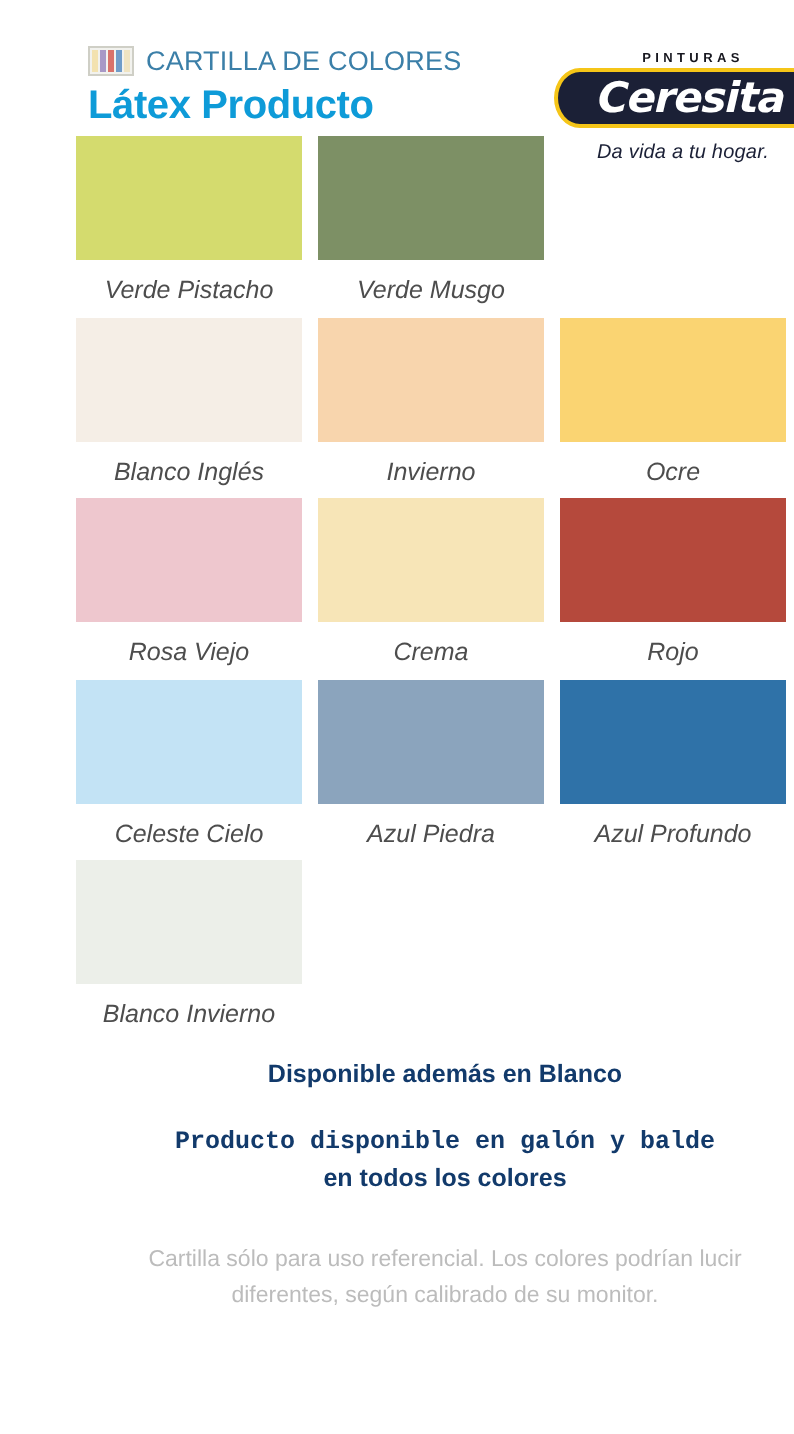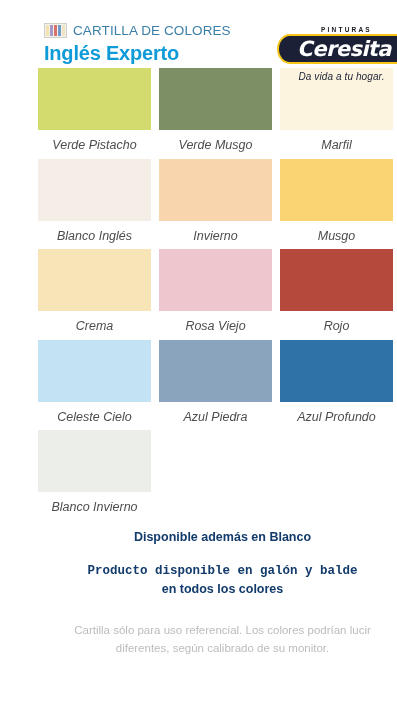--- a/index.html
+++ b/index.html
@@ -205,21 +205,21 @@
       <div class="kicker">
         <span class="palette-icon" id="palette-icon">
             <i style="background: rgb(243, 226, 176);"></i>
             <i style="background: rgb(168, 152, 198);"></i>
             <i style="background: rgb(217, 114, 106);"></i>
             <i style="background: rgb(111, 156, 201);"></i>
             <i style="background: rgb(240, 228, 194);"></i>
           </span>
         <span class="kicker-text">CARTILLA DE COLORES</span>
       </div>
-      <div class="brandline">Inglés Experto</div>
+      <div class="brandline">Látex Producto</div>
     </div>
 
     <div class="logo">
       <div class="logo-pinturas">PINTURAS</div>
       <div class="logo-badge">
         <span class="logo-badge-text">Ceresita</span>
       </div>
       <div class="logo-tag-wrap">
         <span class="logo-tagline">Da vida a tu hogar.</span>
         <span class="logo-sa">s.a.</span>
@@ -231,47 +231,43 @@
   <div class="grid" id="swatch-grid">
       <div class="grid-row">
         <div class="cell">
           <span class="swatch" style="background: rgb(212, 219, 110);"></span>
           <span class="swatch-label">Verde Pistacho</span>
         </div>
         <div class="cell">
           <span class="swatch" style="background: rgb(125, 144, 101);"></span>
           <span class="swatch-label">Verde Musgo</span>
         </div>
-        <div class="cell">
-          <span class="swatch" style="background: rgb(252, 244, 222);"></span>
-          <span class="swatch-label">Marfil</span>
-        </div>
       </div>
       <div class="grid-row">
         <div class="cell">
           <span class="swatch" style="background: rgb(245, 238, 230);"></span>
           <span class="swatch-label">Blanco Inglés</span>
         </div>
         <div class="cell">
           <span class="swatch" style="background: rgb(248, 213, 173);"></span>
           <span class="swatch-label">Invierno</span>
         </div>
         <div class="cell">
           <span class="swatch" style="background: rgb(250, 212, 114);"></span>
-          <span class="swatch-label">Musgo</span>
-        </div>
-      </div>
-      <div class="grid-row">
+          <span class="swatch-label">Ocre</span>
+        </div>
+      </div>
+      <div class="grid-row">
+        <div class="cell">
+          <span class="swatch" style="background: rgb(238, 199, 206);"></span>
+          <span class="swatch-label">Rosa Viejo</span>
+        </div>
         <div class="cell">
           <span class="swatch" style="background: rgb(247, 229, 183);"></span>
           <span class="swatch-label">Crema</span>
-        </div>
-        <div class="cell">
-          <span class="swatch" style="background: rgb(238, 199, 206);"></span>
-          <span class="swatch-label">Rosa Viejo</span>
         </div>
         <div class="cell">
           <span class="swatch" style="background: rgb(181, 73, 60);"></span>
           <span class="swatch-label">Rojo</span>
         </div>
       </div>
       <div class="grid-row">
         <div class="cell">
           <span class="swatch" style="background: rgb(195, 227, 245);"></span>
           <span class="swatch-label">Celeste Cielo</span>

